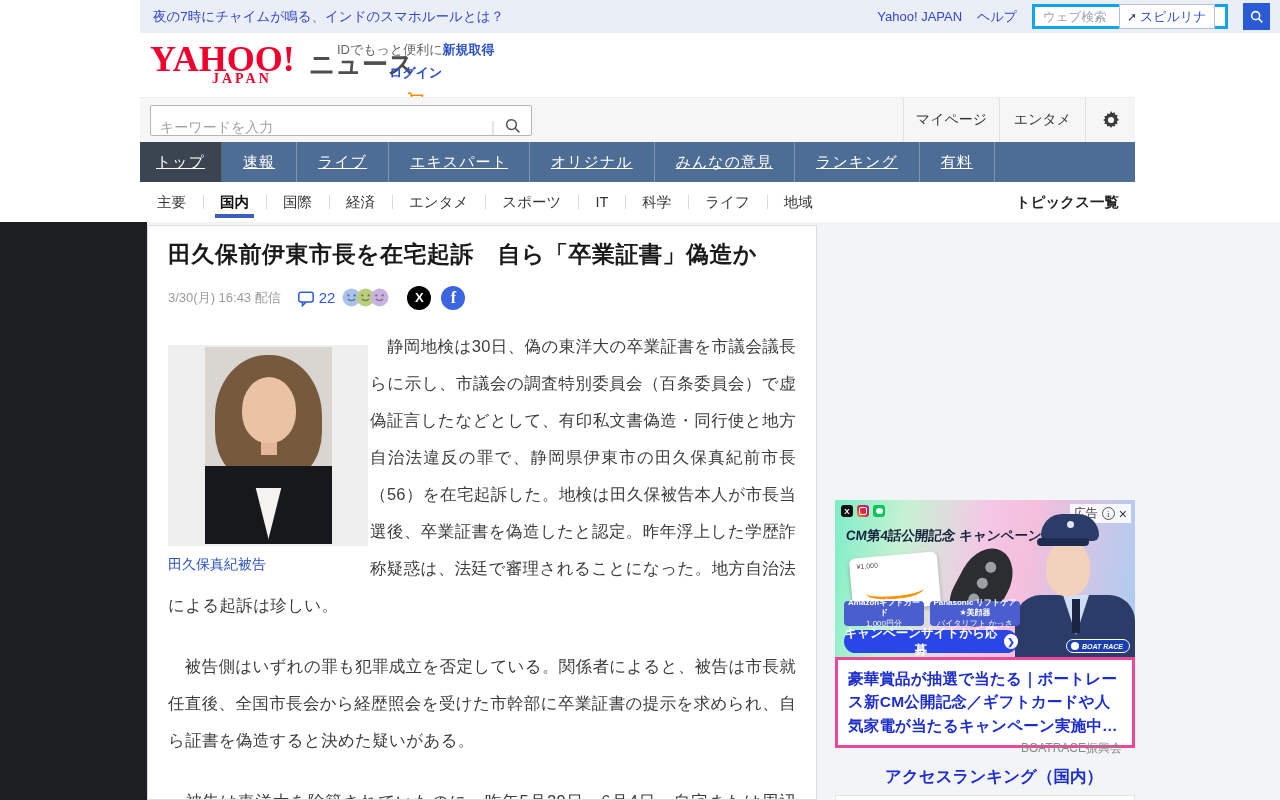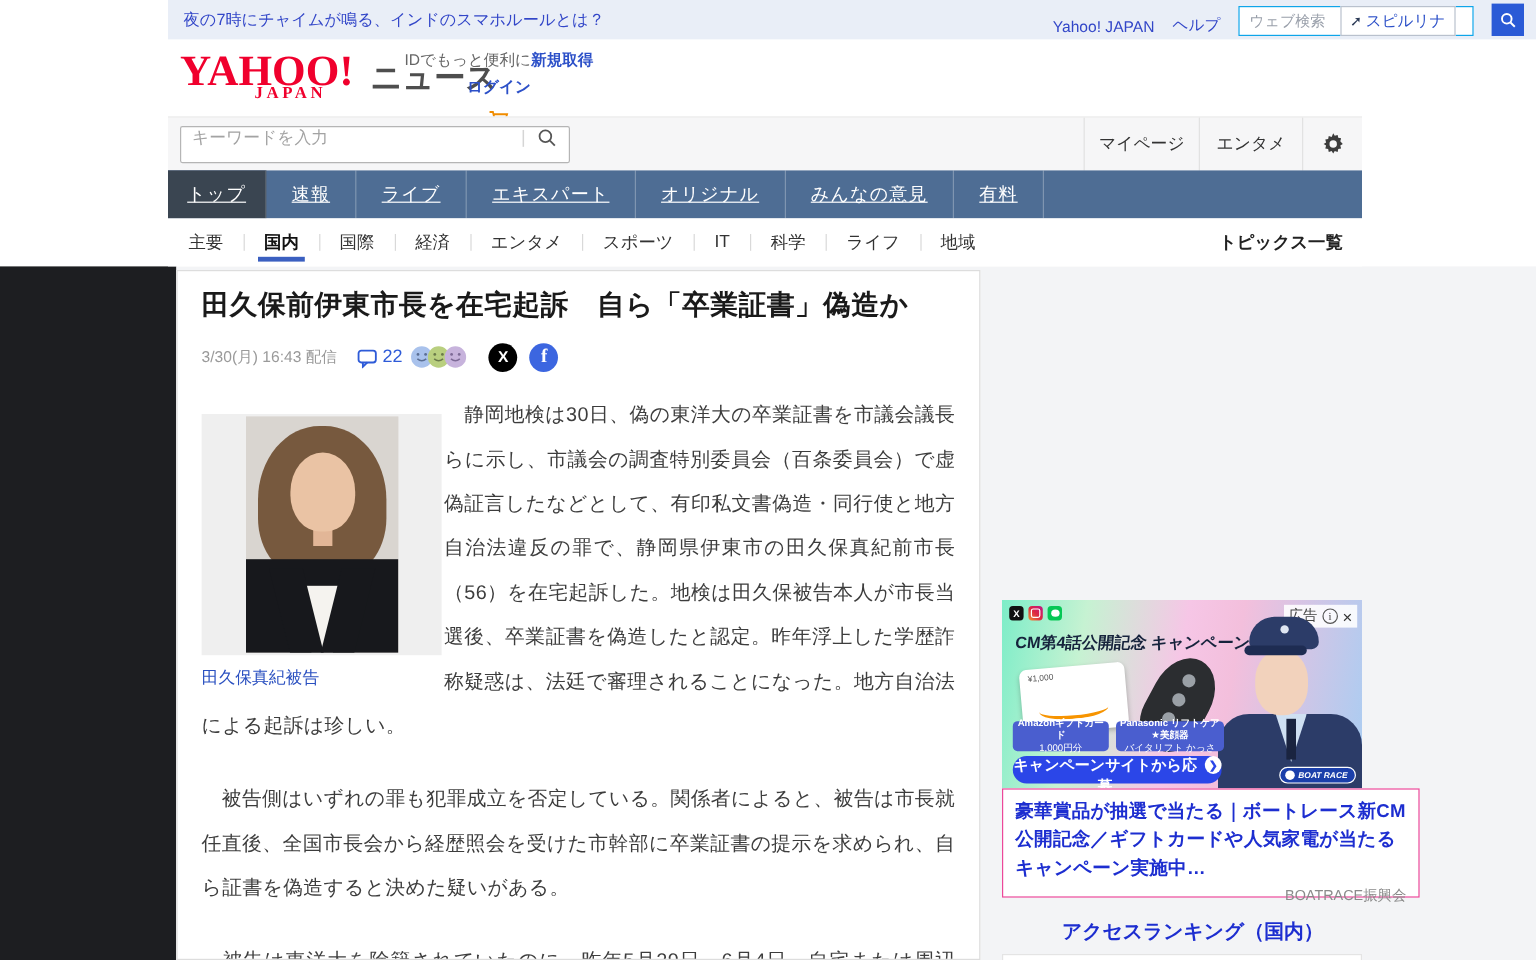--- a/index.html
+++ b/index.html
@@ -11,23 +11,23 @@
   a { text-decoration:none; cursor:pointer; }
 
   
   .dark-left   { position:absolute; left:0; top:222px; width:147px; height:578px; background:#1d1e21; }
   .content-bg  { position:absolute; left:147px; top:222px; width:1133px; height:578px; background:#f3f4f6; }
 
   
   .ticker { position:absolute; left:140px; top:0; width:1140px; height:33px; background:#e9eef7;
             display:flex; align-items:center; justify-content:space-between; padding:0 10px 0 13px; }
   .ticker-link { color:#3246c8; font-size:13.5px; }
-  .ticker-right { display:flex; align-items:flex-end; gap:15px; }
+  .ticker-right { display:flex; align-items:center; gap:15px; }
   .ticker-right a { color:#3246c8; font-size:13px; }
-  .web-search { width:196px; height:25px; background:#fff; border:1px solid #0ea5e9; display:flex; align-items:center; padding-left:8px; }
+  .web-search { width:196px; height:25px; background:#fff; border:3px solid #0ea5e9; display:flex; align-items:center; padding-left:8px; }
   .ws-input { border:none; outline:none; background:transparent; width:76px; font-size:12.5px; color:#444; }
   .ws-input::placeholder { color:#9aa0ab; }
   .ws-chip { display:flex; align-items:center; gap:3px; border:1px solid #b9c1cd; height:25px; margin:-1px -1px -1px 0;
              padding:0 7px; background:#fff; }
   .trend-icon { color:#2c3b57; font-size:12px; font-family:"DejaVu Sans",sans-serif; }
   .ws-chip a { color:#2c50c8; font-size:13px; }
   .ws-btn { width:27px; height:27px; background:#2a5ad6; border:none; display:flex; align-items:center; justify-content:center; cursor:pointer; }
 
   
   .header { position:absolute; left:140px; top:33px; width:1140px; height:64px; background:#fff; }
@@ -40,22 +40,22 @@
   .promo-block { position:absolute; left:197px; top:7px; font-size:13px; line-height:20px; white-space:nowrap; }
   .promo-gray { color:#666; }
   .blue-bold { color:#2c50c8; font-weight:700; }
   .blue-link { color:#2c50c8; }
   .promo-row2 { display:flex; align-items:center; gap:8px; margin-top:3px;flex-direction:column; }
   .cart-icon { display:inline-flex; }
 
   
   .toolbar { position:absolute; left:140px; top:97px; width:995px; height:45px; background:#f6f6f7;
              border-top:1px solid #ececec; display:flex; align-items:center; }
-  .kw-search { margin-left:10px; width:325px; height:31px; background:#fff; border:1px solid #b5b5b5; border-radius:2px;
-               display:flex; align-items:flex-start; padding:0 9px; }
+  .kw-search { margin-left:10px; width:382px; height:31px; background:#fff; border:1px solid #b5b5b5; border-radius:2px;
+               display:flex; align-items:flex-end; padding:0 9px; }
   .kw-input { border:none; outline:none; flex:1; font-size:14px; color:#444; background:transparent; }
   .kw-input::placeholder { color:#a3a3a3; }
   .kw-sep { color:#d5d5d5; font-size:15px; margin-right:9px; }
   .toolbar-right { margin-left:auto; display:flex; height:100%; }
   .tb-item { display:flex; align-items:center; justify-content:center; font-size:14px; color:#333;
              border-left:1px solid #e2e2e2; height:100%; cursor:pointer; }
   .tb-mypage { width:96px; } .tb-history { width:86px; } .tb-gear { width:50px; }
 
   
   .main-nav { position:absolute; left:140px; top:142px; width:995px; height:40px; background:#4e6d94; display:flex; }
@@ -142,31 +142,31 @@
   .man-face { position:absolute; top:28px; left:31px; width:44px; height:54px; background:#f2d2bc; border-radius:45%; }
   .man-body { position:absolute; bottom:0; left:0; width:120px; height:62px; background:#2c3c68; border-radius:26px 26px 0 0; }
   .man-shirt { position:absolute; bottom:22px; left:48px; width:26px; height:40px; background:#cfe0f2;
                clip-path:polygon(0 0,100% 0,50% 100%); }
   .man-tie { position:absolute; bottom:24px; left:57px; width:8px; height:34px; background:#1a2440; }
   .pill { position:absolute; background:#4a5ecf; border-radius:4px; color:#fff; display:flex; flex-direction:column;
           justify-content:center; text-align:center; height:25px; top:101px; line-height:1.3; }
   .pill b { font-size:8px; } .pill span { font-size:8px; }
   .pill1 { left:9px; width:80px; } .pill2 { left:95px; width:90px; }
   .cta-btn { position:absolute; left:9px; top:130px; width:174px; height:23px; background:#2b46e8; border:none;
-             border-radius:12px; color:#fff; font-weight:700; font-size:12.5px; display:flex; align-items:flex-start;
+             border-radius:12px; color:#fff; font-weight:700; font-size:12.5px; display:flex; align-items:center;
              justify-content:center; gap:6px; cursor:pointer; }
   .cta-arrow { width:15px; height:15px; background:#fff; color:#2b46e8; border-radius:50%; font-size:9px;
                display:flex; align-items:center; justify-content:center; font-weight:700; }
   .boat-chip { position:absolute; right:5px; bottom:4px; height:14px; padding:0 6px 0 4px; background:#1b3faa;
                border:1px solid #fff; border-radius:8px; display:flex; align-items:center; gap:3px; }
   .boat-dot { width:8px; height:8px; background:#fff; border-radius:50%; }
   .boat-chip span { color:#fff; font-size:7px; font-weight:700; font-style:italic; white-space:nowrap; }
 
-  .ad-link-card { position:absolute; left:835px; top:657px; width:348px; height:91px; background:#fff;
-                  border:1px solid #ec4899; padding:7px 10px 0; }
+  .ad-link-card { position:absolute; left:835px; top:657px; width:300px; height:91px; background:#fff;
+                  border:3px solid #ec4899; padding:7px 10px 0; }
   .ad-link-text { display:block; color:#1d2ed0; font-weight:700; font-size:15.5px; line-height:1.5; letter-spacing:.2px; }
   .ad-sponsor { display:block; text-align:right; color:#8a8a8a; font-size:12px; margin-top:3px; }
 
   .ranking-heading { position:absolute; left:885px; top:766px; color:#1d2ed0; font-weight:700; font-size:16.5px; cursor:pointer; }
   .ranking-card { position:absolute; left:835px; top:795px; width:300px; height:5px; background:#fff; border:1px solid #e4e4e4; border-bottom:none; }
 </style>
 </head>
 <body>
 
 <div class="dark-left"></div>
@@ -247,20 +247,21 @@
   </div>
 </div>
 
 <nav class="main-nav">
   <div class="tab active">トップ</div>
   <div class="tab">速報</div>
   <div class="tab">ライブ</div>
   <div class="tab">エキスパート</div>
   <div class="tab">オリジナル</div>
   <div class="tab">みんなの意見</div>
+  <div class="tab">ランキング</div>
   <div class="tab">有料</div>
 </nav>
 
 <nav class="sub-nav">
   <div class="sn-item">主要</div>
   <div class="sn-item active">国内</div>
   <div class="sn-item">国際</div>
   <div class="sn-item">経済</div>
   <div class="sn-item">エンタメ</div>
   <div class="sn-item">スポーツ</div>

